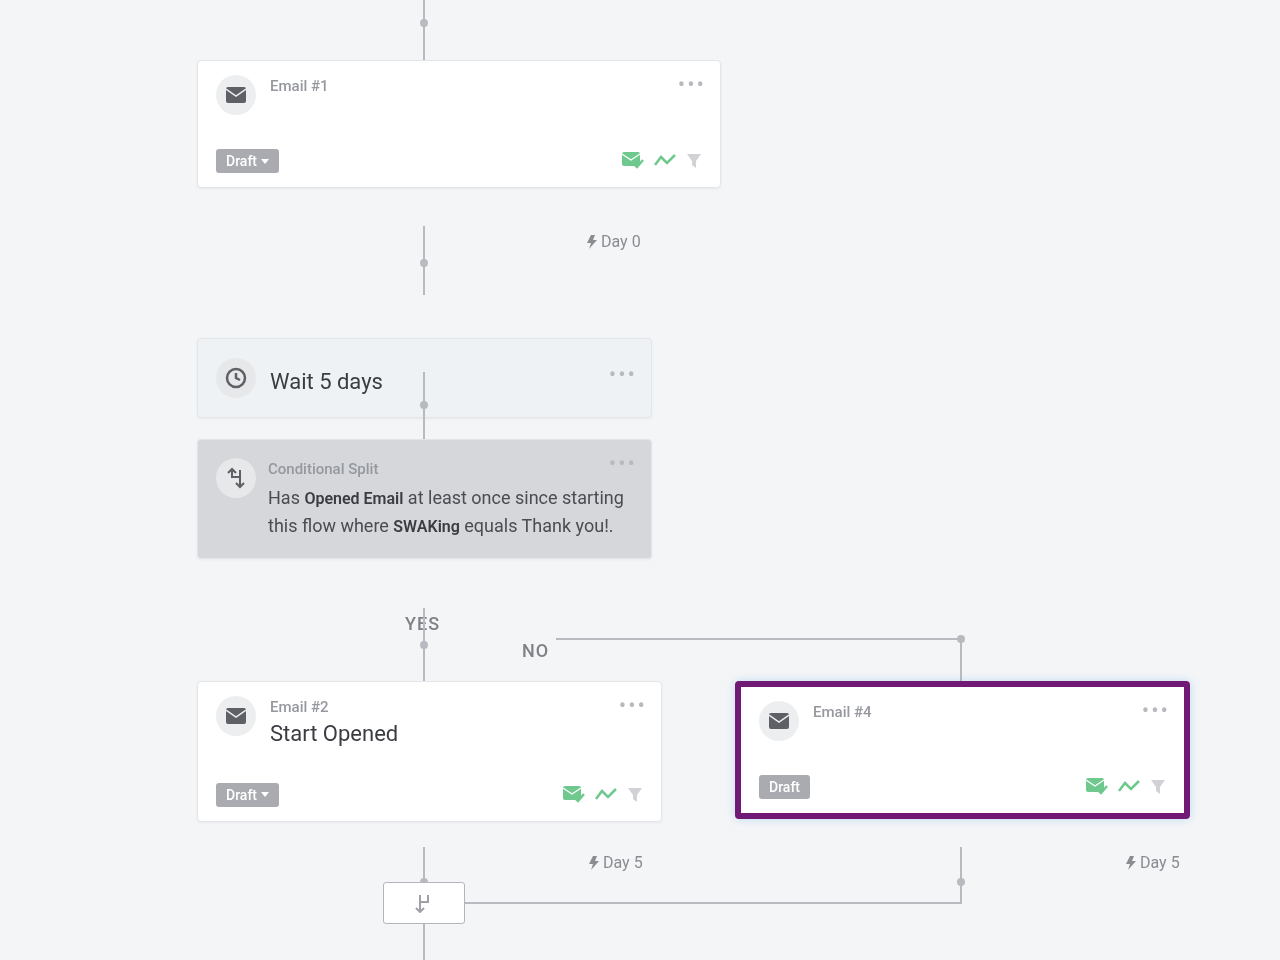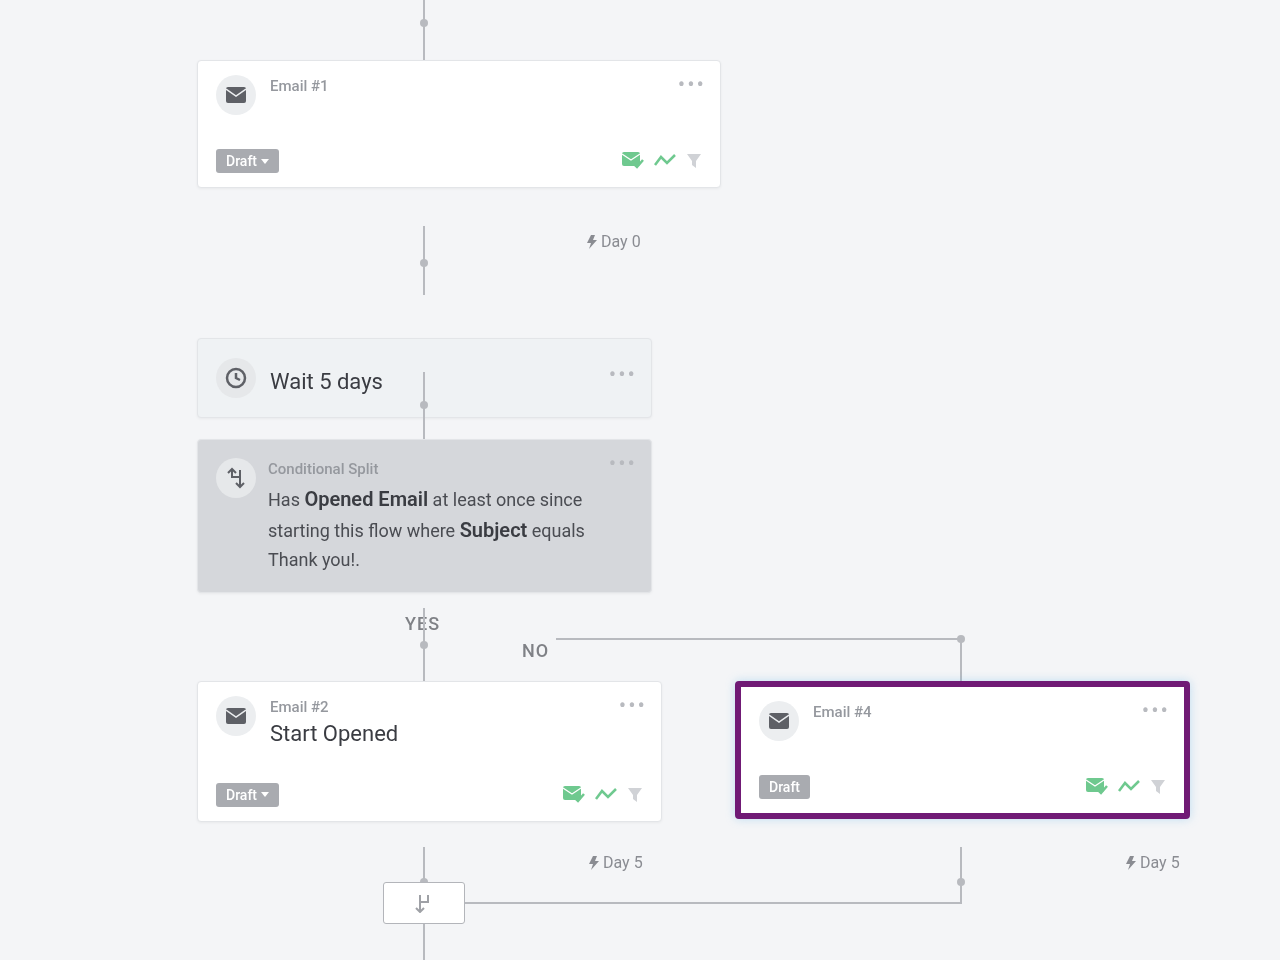--- a/index.html
+++ b/index.html
@@ -18,21 +18,21 @@
 
 .icon-circle { width: 40px; height: 40px; flex: 0 0 40px; border-radius: 50%; background: #eceef0; display: flex; align-items: center; justify-content: center; }
 .card.wait .icon-circle, .card.conditional .icon-circle { background: #e6e8ea; }
 
 .card-content { flex: 1; padding-top: 2px; }
 .card-label { color: #95989e; font-size: 15px; font-weight: 500; margin-bottom: 4px; }
 .card-title { color: #3a3c42; font-size: 22px; font-weight: 400; line-height: 1.3; }
 .card.wait .card-title { margin-bottom: 0; }
 
 .card-desc { color: #4a4c52; font-size: 18px; line-height: 1.55; margin-top: 6px; }
-.card-desc b { font-weight: 600; font-size: 20px; color: #3a3c42; }
+.card-desc b { font-weight: 600; font-size: 16px; color: #3a3c42; }
 
 .more-btn { position: absolute; top: 18px; right: 14px; color: #b8babf; font-size: 22px; letter-spacing: 2px; cursor: pointer; line-height: 0.5; }
 
 .card-footer { display: flex; align-items: center; justify-content: space-between; padding: 0 18px 14px 18px; margin-top: 20px; }
 .badge { background: #a9abb0; color: #fff; font-size: 14px; font-weight: 500; padding: 4px 10px; border-radius: 3px; display: inline-flex; align-items: center; gap: 4px; }
 .badge .caret { width: 0; height: 0; border-left: 4px solid transparent; border-right: 4px solid transparent; border-top: 5px solid #fff; display: inline-block; }
 
 .footer-icons { display: flex; align-items: center; gap: 10px; }
 
 .day-label { position: absolute; color: #8a8c92; font-size: 16px; display: flex; align-items: center; gap: 3px; }
@@ -120,21 +120,21 @@
 <div class="card conditional" style="left:197px; top:439px; width:455px;">
   <div class="card-body" style="padding:18px;gap:12px;">
     <div class="icon-circle">
       <svg width="22" height="22" viewBox="0 0 22 22">
           <path d="M7 3 L7 10 L15 10 L15 19 M15 10 L15 3 M3 6 L7 2 L11 6 M19 16 L15 20 L11 16" stroke="#5e6066" stroke-width="2" fill="none"></path>
         </svg>
     </div>
     <div class="card-content">
       <div class="card-label">Conditional Split</div>
       <div class="card-desc">
-        <span>Has </span><b>Opened Email</b><span> at least once since starting this flow where </span><b>Subject</b><span> equals Thank you!.</span>
+        <span>Has </span><b>Opened Email</b><span> at least once since starting this flow where </span><b>SWAKing</b><span> equals Thank you!.</span>
       </div>
     </div>
     <div class="more-btn">•••</div>
   </div>
 </div>
 
 <div class="branch-label" style="left:405px; top:613px;">YES</div>
 <div class="branch-label" style="left:522px; top:640px;">NO</div>
 
 <div class="connector" style="left:423px; top:608px; width:2px; height:73px;"></div>

